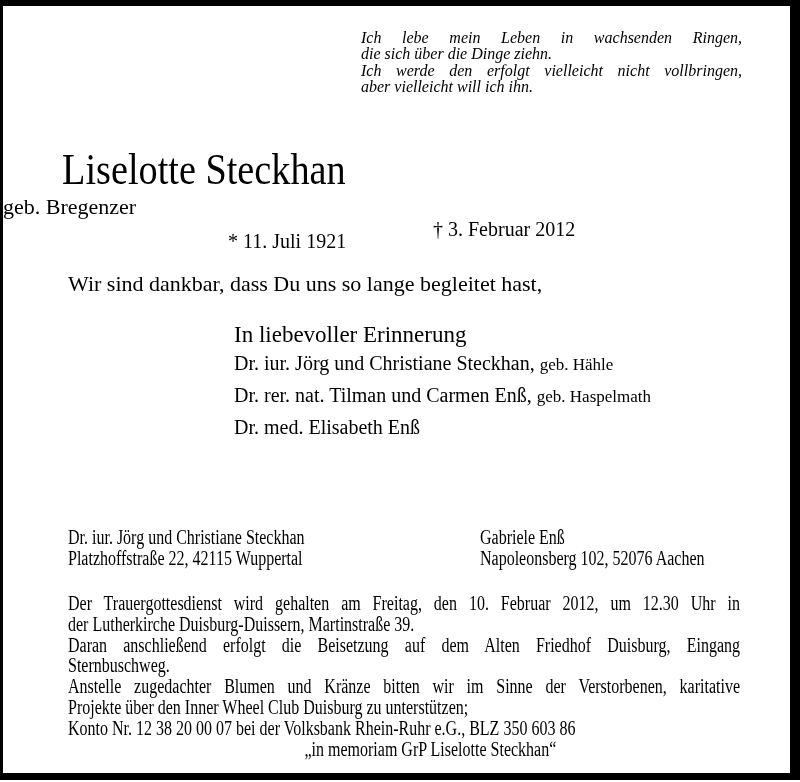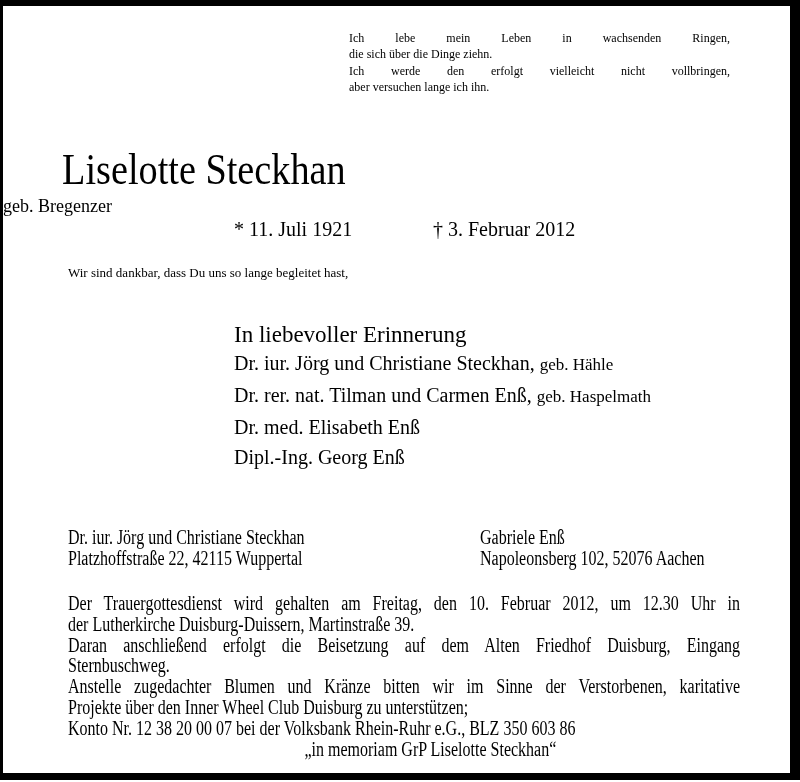--- a/index.html
+++ b/index.html
@@ -15,41 +15,41 @@
     width: 800px; height: 780px;
     box-sizing: border-box;
     border-style: solid; border-color: #000000;
     border-width: 6px 10px 7px 3px;
     background: #ffffff;
   }
   .content { position: relative; width: 100%; height: 100%; }
 
   
   .quote {
-    position: absolute; left: 346px; top: 24px; width: 381px;
-    font-size: 12px; line-height: 16.4px;
+    position: absolute; left: 358px; top: 24px; width: 381px;
+    font-size: 16px; line-height: 16.4px; font-style: italic;
   }
   .qline { white-space: nowrap; }
   .qline.just { white-space: normal; text-align: justify; text-align-last: justify; }
   .attribution { text-align: right; padding-right: 8px; }
 
   
   .title-block { position: absolute; left: 0; top: 138px; width: 100%; text-align: left; }
   .deceased-name {
     font-size: 45px; line-height: 50px;
     transform: scaleX(0.85); transform-origin: center top;
     white-space: nowrap;
   }
-  .maiden { font-size: 18px; line-height: 25px; }
+  .maiden { font-size: 22px; line-height: 25px; }
 
-  .birth { position: absolute; left: 225px; top: 212px; font-size: 20px; line-height: 23px; white-space: nowrap; margin-left: 6px; }
+  .birth { position: absolute; left: 225px; top: 224px; font-size: 20px; line-height: 23px; white-space: nowrap; }
   .death { position: absolute; left: 430px; top: 212px; font-size: 20px; line-height: 23px; white-space: nowrap; }
 
   
-  .tribute { position: absolute; left: 65px; top: 255px; font-size: 13px; line-height: 23px; }
+  .tribute { position: absolute; left: 65px; top: 266px; font-size: 22px; line-height: 23px; }
   .tline { white-space: nowrap; }
 
   
   .remembrance { position: absolute; left: 231px; top: 319px; width: 530px; }
   .rem-heading { font-size: 23px; line-height: 20px; margin-bottom: 7px; }
   .mourner { font-size: 20px; line-height: 22px; margin-bottom: 8px; }
   .mline { white-space: nowrap; }
   .mourner .small { font-size: 17px; }
 
   
@@ -76,21 +76,21 @@
 <body>
 
 <div class="sheet">
   <div class="content">
 
     <div class="quote">
       <div id="quote-lines">
           <div class="qline just">Ich lebe mein Leben in wachsenden Ringen,</div>
           <div class="qline">die sich über die Dinge ziehn.</div>
           <div class="qline just">Ich werde den erfolgt vielleicht nicht vollbringen,</div>
-          <div class="qline">aber versuchen lange ich ihn.</div>
+          <div class="qline">aber vielleicht will ich ihn.</div>
         </div>
     </div>
 
     <div class="title-block">
       <div class="deceased-name">Liselotte Steckhan</div>
       <div class="maiden">geb. Bregenzer</div>
     </div>
 
     <div class="birth">* 11. Juli 1921</div>
     <div class="death">† 3. Februar 2012</div>
@@ -103,23 +103,20 @@
       <div class="rem-heading">In liebevoller Erinnerung</div>
       <div id="mourner-list">
           <div class="mourner">
             <div class="mline"><span>Dr. iur. Jörg und Christiane Steckhan, </span><span class="small">geb. Hähle</span></div>
           </div>
           <div class="mourner">
             <div class="mline"><span>Dr. rer. nat. Tilman und Carmen Enß, </span><span class="small">geb. Haspelmath</span></div>
           </div>
           <div class="mourner">
             <div class="mline"><span>Dr. med. Elisabeth Enß</span></div>
-          </div>
-          <div class="mourner">
-            <div class="mline"><span>Dipl.-Ing. Georg Enß</span></div>
           </div>
         </div>
     </div>
 
     <div class="contact contact-left">
       <div>Dr. iur. Jörg und Christiane Steckhan</div>
       <div>Platzhoffstraße 22, 42115 Wuppertal</div>
     </div>
 
     <div class="contact contact-right">

